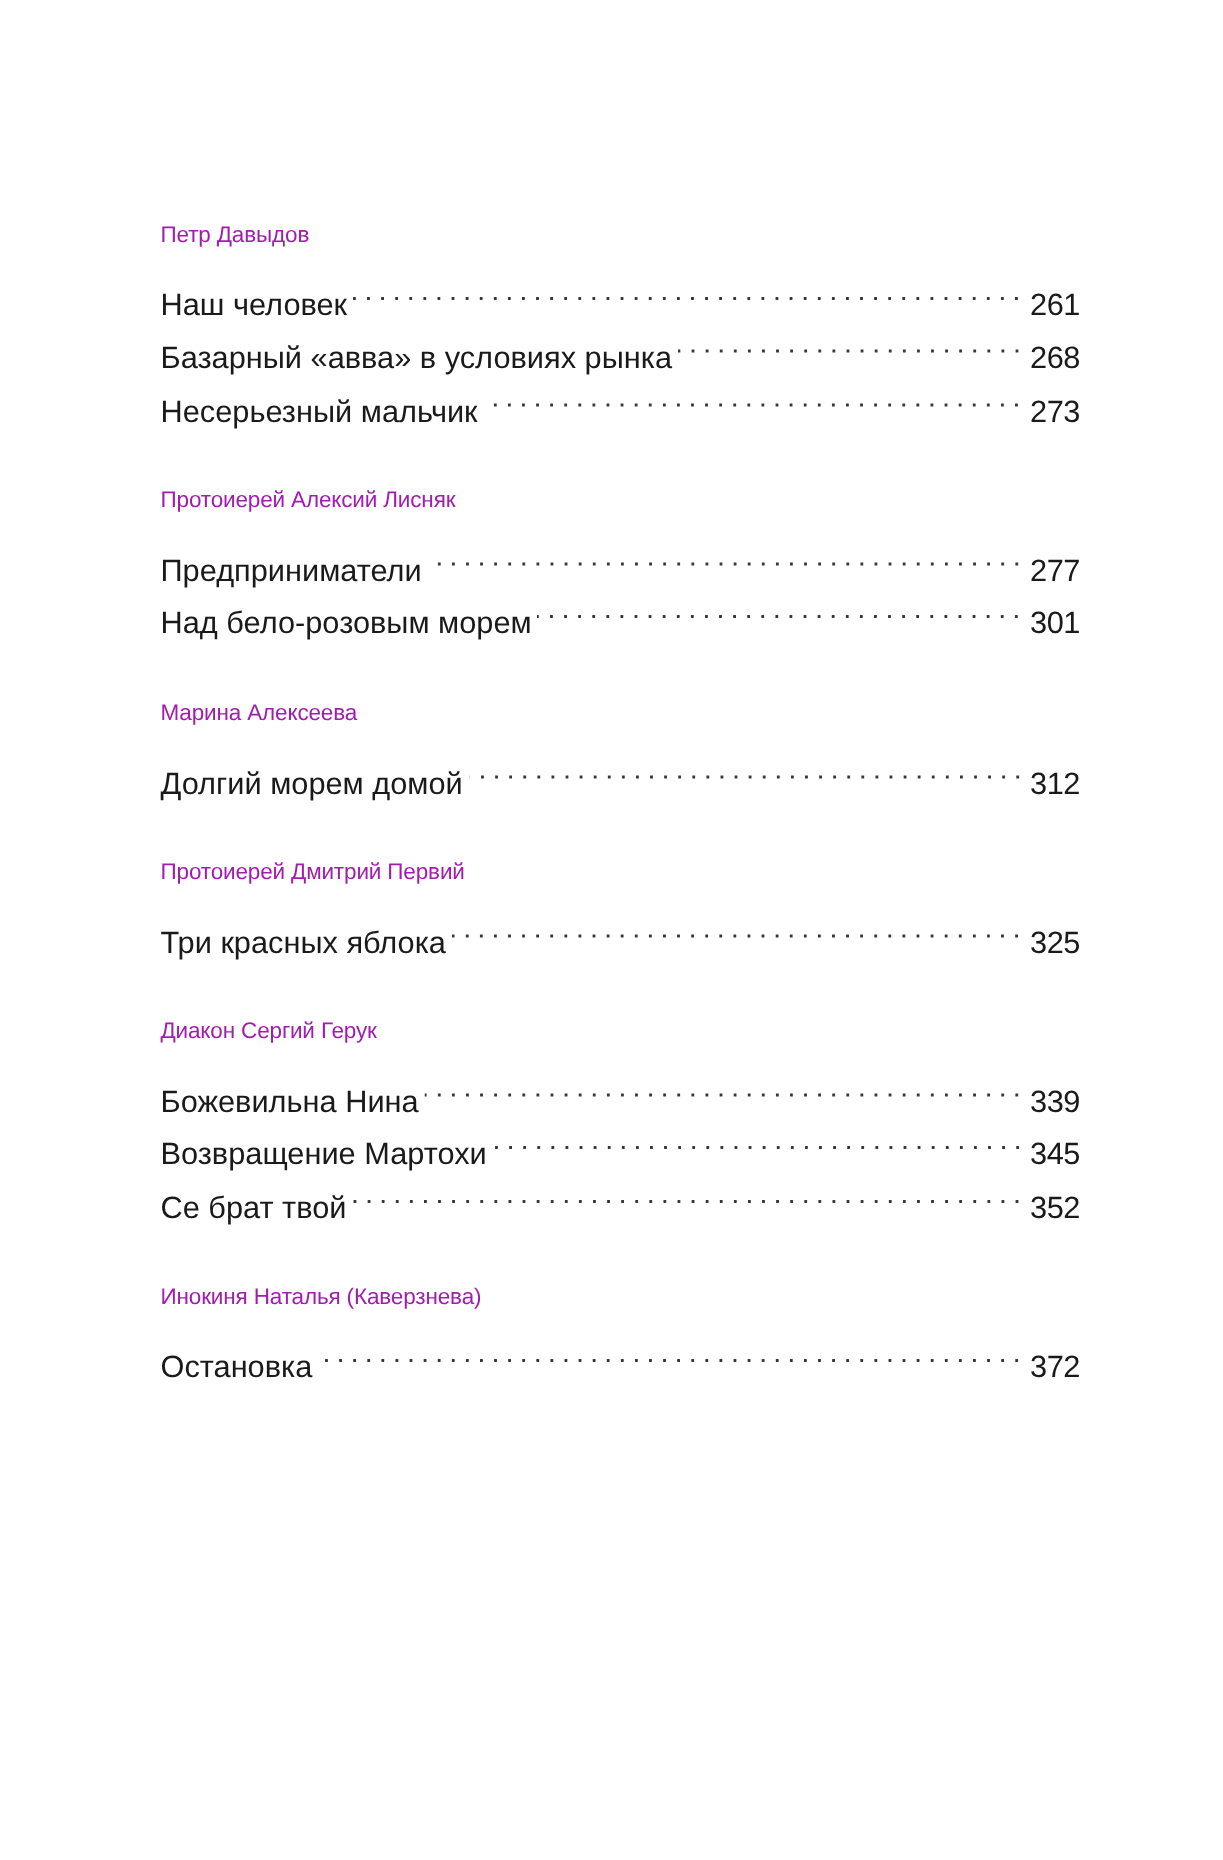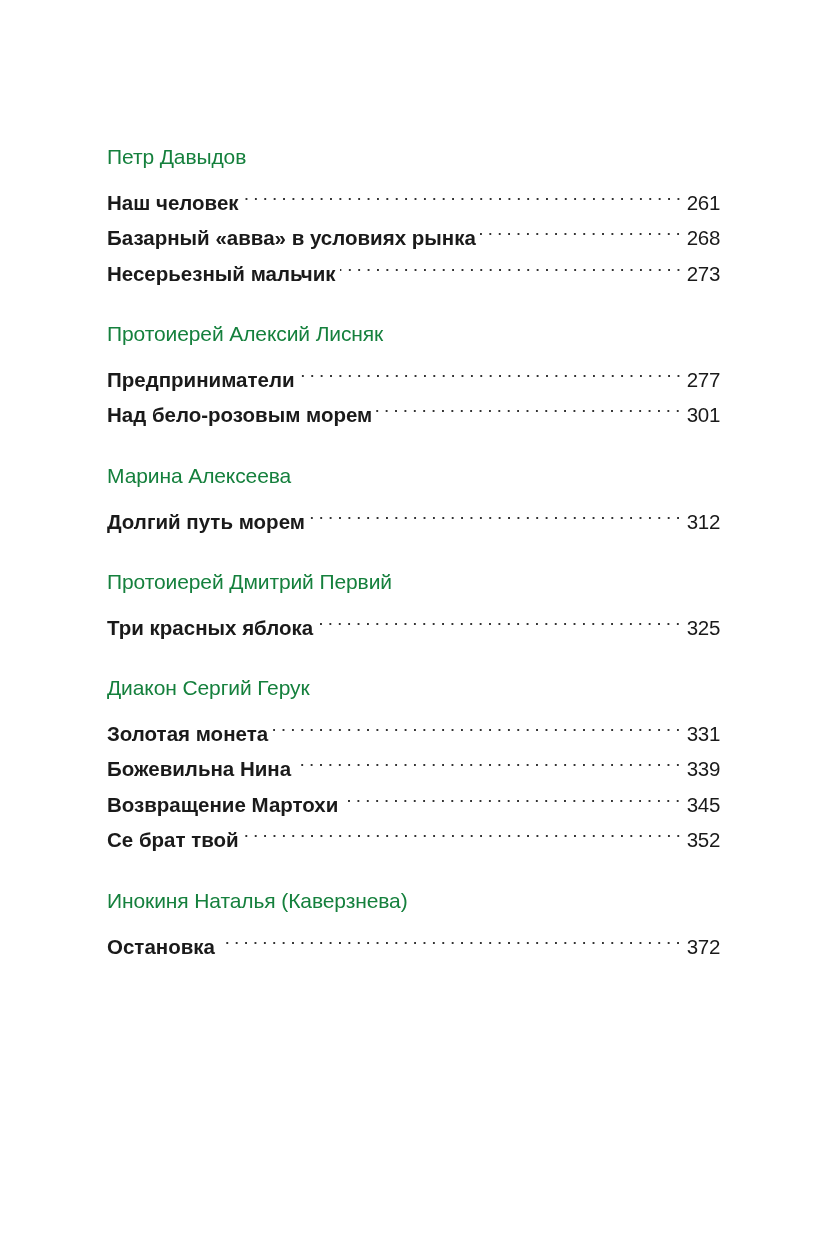--- a/index.html
+++ b/index.html
@@ -18,41 +18,40 @@
     .toc {
       position: absolute;
       left: 107px;
       top: 139px;
       width: 613px;
     }
     .section {
       margin-bottom: 35.5px;
     }
     .author {
-      font-size: 21px;
+      font-size: 15px;
       line-height: 35.4px;
       height: 35.4px;
       white-space: nowrap;
-      color: #15803d;
+      color: #a21caf;
       letter-spacing: -0.1px;
     }
     .entry {
       display: flex;
       align-items: baseline;
       font-size: 20.5px;
       line-height: 35.4px;
       height: 35.4px;
       white-space: nowrap;
       color: #1a1a1a;
       font-weight: 300;
     }
     .entry .title {
       flex: 0 0 auto;
       padding-right: 4px;
-      font-weight: bold;
     }
     .entry .leader {
       flex: 1 1 auto;
       overflow: hidden;
       position: relative;
       height: 35.4px;
     }
     .entry .leader::before {
       content: "";
       position: absolute;
@@ -106,42 +105,37 @@
     <div class="entry">
       <span class="title">Над бело-розовым морем</span>
       <span class="leader"></span>
       <span class="page">301</span>
     </div>
   </div>
 
   <div class="section">
     <div class="author">Марина Алексеева</div>
     <div class="entry">
-      <span class="title">Долгий путь морем</span>
+      <span class="title">Долгий морем домой</span>
       <span class="leader"></span>
       <span class="page">312</span>
     </div>
   </div>
 
   <div class="section">
     <div class="author">Протоиерей Дмитрий Первий</div>
     <div class="entry">
       <span class="title">Три красных яблока</span>
       <span class="leader"></span>
       <span class="page">325</span>
     </div>
   </div>
 
   <div class="section">
     <div class="author">Диакон Сергий Герук</div>
-    <div class="entry">
-      <span class="title">Золотая монета</span>
-      <span class="leader"></span>
-      <span class="page">331</span>
-    </div>
     <div class="entry">
       <span class="title">Божевильна Нина</span>
       <span class="leader"></span>
       <span class="page">339</span>
     </div>
     <div class="entry">
       <span class="title">Возвращение Мартохи</span>
       <span class="leader"></span>
       <span class="page">345</span>
     </div>

